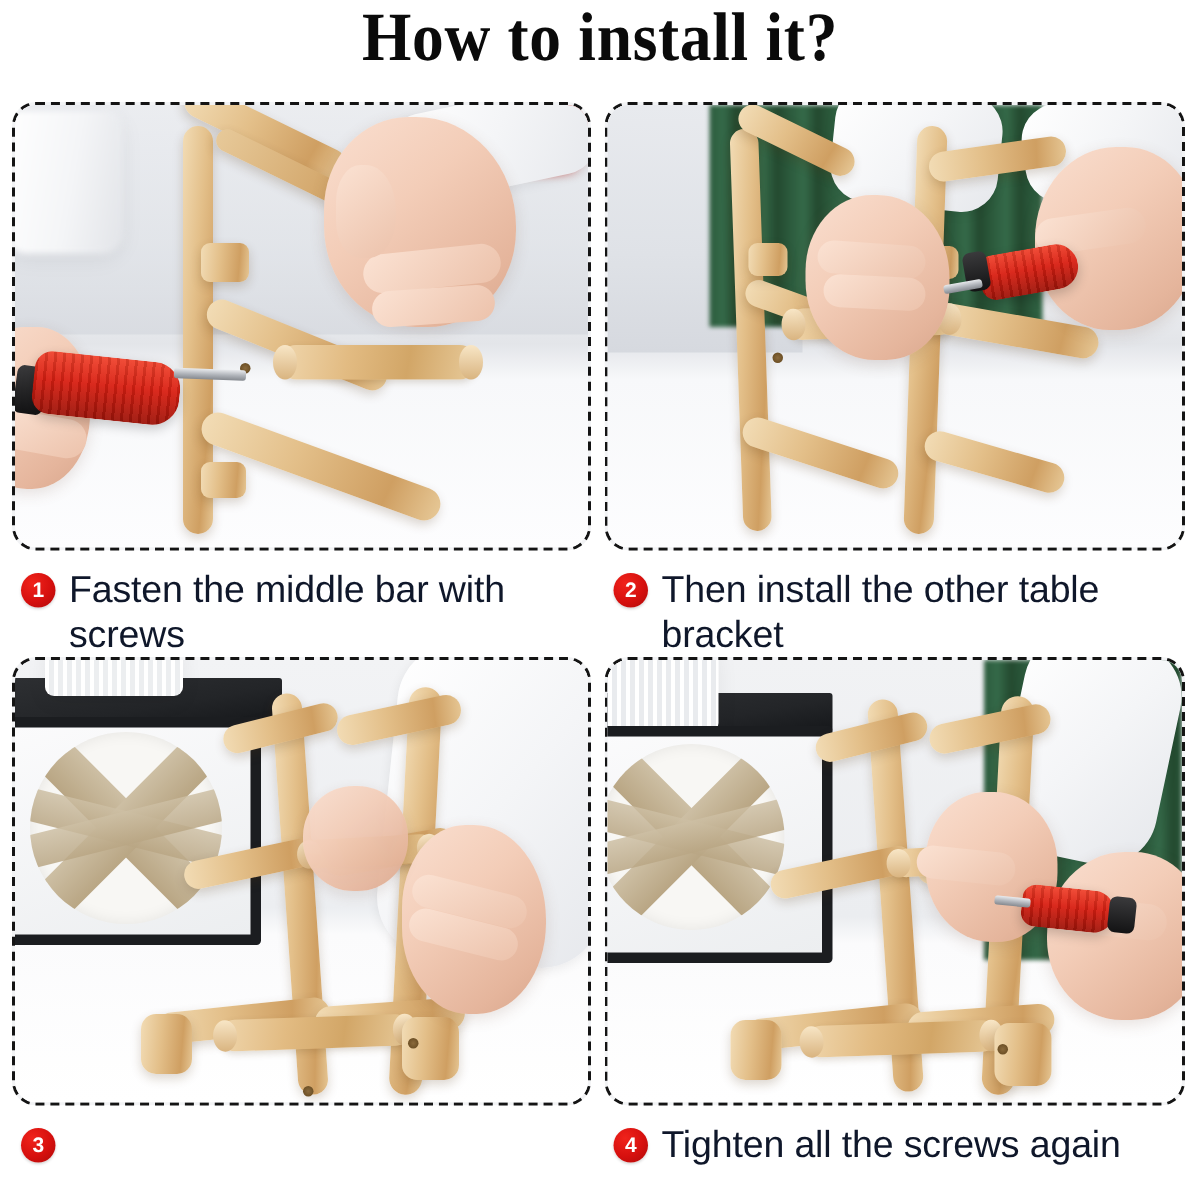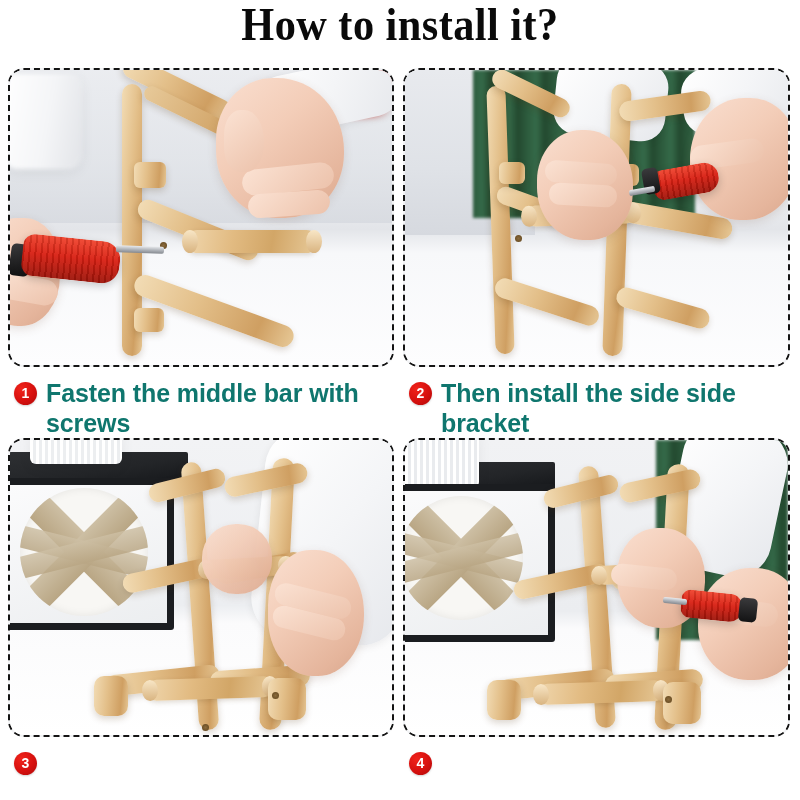--- a/index.html
+++ b/index.html
@@ -196,23 +196,23 @@
     font-size:14px;
     font-weight:700;
     line-height:23px;
     text-align:center;
     margin-top:4px;
     box-shadow:0 1px 2px rgba(0,0,0,0.18);
   }
   .caption-text {
     font-size:25px;
     line-height:30px;
-    color:#0f766e;
+    color:#0f172a;
     letter-spacing:-0.1px;
-    font-weight:700;
+    font-weight:400;
     max-width:360px;
   }
 </style>
 </head>
 <body>
 
 <div id="page-title">How to install it?</div>
 
 <div id="steps-grid">
 
@@ -285,21 +285,21 @@
 
         <div class="hand" style="right:-10px;top:28px;width:108px;height:122px;border-radius:50% 44% 48% 46%"></div>
         <div class="finger" style="right:24px;top:72px;width:74px;height:24px;transform:rotate(-8deg)"></div>
         <div class="sd-handle" style="left:248px;top:96px;width:66px;height:30px;transform:rotate(-10deg)"></div>
         <div class="sd-cap" style="left:238px;top:98px;width:16px;height:26px;transform:rotate(-10deg)"></div>
         <div class="sd-shaft" style="left:224px;top:118px;width:26px;height:6px;transform:rotate(-10deg)"></div>
       </div>
     </div>
     <div class="caption">
       <div class="badge">2</div>
-      <div class="caption-text">Then install the side side bracket</div>
+      <div class="caption-text">Then install the other table bracket</div>
     </div>
   </div>
 
   <div class="step-cell c3">
     <div class="photo">
       <div class="scene">
         <div class="bg-white-table" style="background:linear-gradient(180deg,#f2f3f5 0%,#eceef1 56%,#fbfbfc 62%,#ffffff 100%)"></div>
         <div class="dark-shelf" style="left:-10px;top:12px;width:188px;height:30px;"></div>
         <div class="white-pot" style="left:20px;top:-12px;width:92px;height:36px;border-radius:6px;background:repeating-linear-gradient(90deg,#ffffff 0 3px,#eceef0 3px 6px)"></div>
         <div class="plate-frame" style="left:-8px;top:38px;width:172px;height:152px;"></div>
@@ -374,16 +374,17 @@
         <div class="hand" style="right:-14px;top:128px;width:104px;height:112px;border-radius:50% 44% 46% 48%"></div>
         <div class="finger" style="right:10px;top:160px;width:78px;height:24px;transform:rotate(6deg)"></div>
 
         <div class="sd-handle" style="left:276px;top:152px;width:62px;height:28px;transform:rotate(6deg)"></div>
         <div class="sd-cap" style="left:334px;top:158px;width:18px;height:24px;transform:rotate(6deg)"></div>
         <div class="sd-shaft" style="left:258px;top:158px;width:24px;height:6px;transform:rotate(6deg)"></div>
       </div>
     </div>
     <div class="caption">
       <div class="badge">4</div>
+      <div class="caption-text">Tighten all the screws again</div>
     </div>
   </div>
 
 </div>
 
 </body></html>

